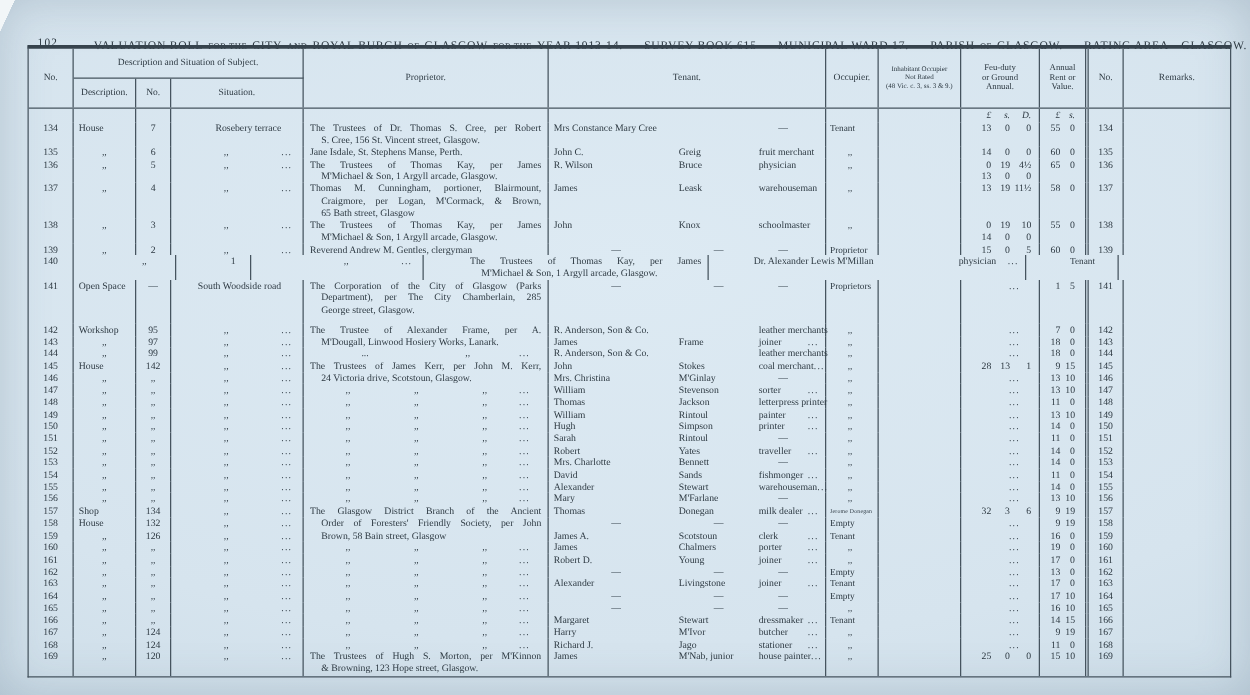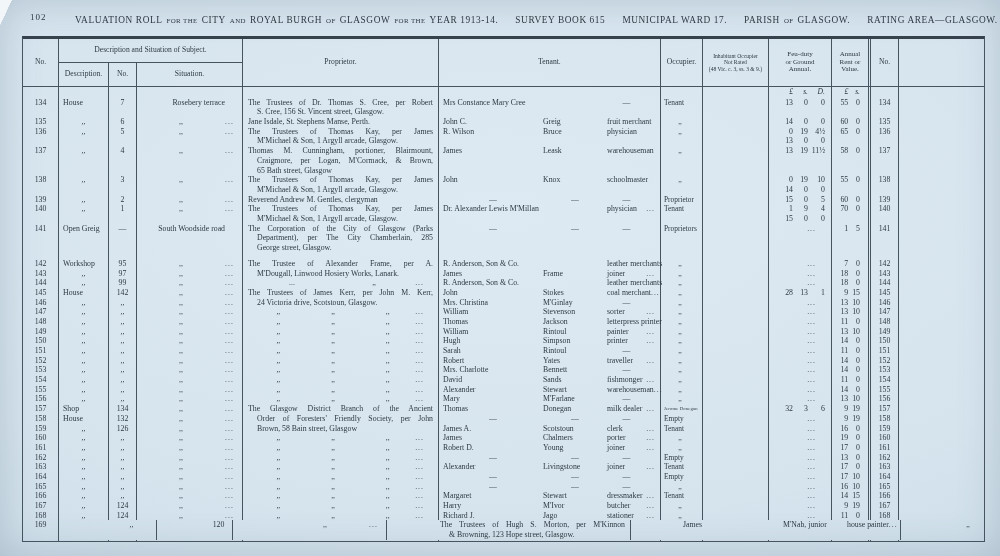--- a/index.html
+++ b/index.html
@@ -7,21 +7,21 @@
     position:relative;width:1000px;height:556px;overflow:hidden;
     background:
       radial-gradient(ellipse 130% 110% at 50% 38%, #ddeaf3 0%, #d6e4ee 50%, #c6d8e4 88%, #b9cdda 100%);
     font-family:"Liberation Serif","DejaVu Serif",serif;
     color:#2d3942;
     box-shadow:inset 0 0 40px rgba(70,95,115,.25);
   }
   #corner{position:absolute;left:0;top:0;width:14px;height:26px;
     background:linear-gradient(115deg,#f2f6f8 45%,transparent 46%);}
   
-  .topbar{position:absolute;left:0;top:9px;width:100%;height:18px;white-space:nowrap;}
+  .topbar{position:absolute;left:0;top:26px;width:100%;height:18px;white-space:nowrap;}
   .pagenum{position:absolute;left:30px;top:3px;font-size:9px;letter-spacing:1px;}
   .title{position:absolute;left:75px;right:10px;top:0;text-align:center;}
   .tseg{font-size:9.3px;letter-spacing:.6px;}
   .tseg.small{font-size:6.9px;letter-spacing:.4px;}
   .tseg.gap{margin-left:17px;}
   .tseg + .tseg:not(.gap){margin-left:4px;}
   
   :root{--line:#46545f;--ink:#2d3942;
         --cols:36px 50px 28px 106px 196px 222px 42px 66px 62px 37px 31px 1fr;
         --lh:9.7px;}
@@ -120,20 +120,21 @@
         <span>Feu-duty</span>
         <span>or Ground</span>
         <span>Annual.</span>
       </div>
       <div class="hc h-rent">
         <span>Annual</span>
         <span>Rent or</span>
         <span>Value.</span>
       </div>
       <div class="hc h-no2">No.</div>
+      <div class="hc h-rem">Remarks.</div>
     </div>
     <div class="tbody" id="tbody">
         <div class="row" style="height: 10.7px;">
           <div class="bc c-no"></div>
           <div class="bc c-desc"></div>
           <div class="bc c-num"></div>
           <div class="bc c-sit"></div>
           <div class="bc c-prop"></div>
           <div class="bc c-ten"></div>
           <div class="bc c-occ"></div>
@@ -408,21 +409,21 @@
           </div>
           <div class="bc c-rent">
             <span class="m2">
               <span class="p1">60</span>
               <span class="p2">0</span>
             </span>
           </div>
           <div class="bc c-no2">139</div>
           <div class="bc c-rem"></div>
         </div>
-        <div class="row" style="height: 19.4px;">
+        <div class="row" style="height: 19.4px; gap: 32px;">
           <div class="bc c-no">140</div>
           <div class="bc c-desc">
             <span class="ctr">,,</span>
           </div>
           <div class="bc c-num">1</div>
           <div class="bc c-sit">
             <span class="dm">,,</span>
             <span class="sdots">...</span>
           </div>
           <div class="bc c-prop">
@@ -457,21 +458,21 @@
             <span class="m2">
               <span class="p1">70</span>
               <span class="p2">0</span>
             </span>
           </div>
           <div class="bc c-no2">140</div>
           <div class="bc c-rem"></div>
         </div>
         <div class="row" style="height: 35.1px;">
           <div class="bc c-no">141</div>
-          <div class="bc c-desc"><span>Open Greig</span></div>
+          <div class="bc c-desc"><span>Open Space</span></div>
           <div class="bc c-num">—</div>
           <div class="bc c-sit">
             <span class="sittext">South Woodside road</span>
             <span class="sdots"></span>
           </div>
           <div class="bc c-prop">
             <div class="pl j">The Corporation of the City of Glasgow (Parks</div>
             <div class="pl j i">Department), per The City Chamberlain, 285</div>
             <div class="pl i">George street, Glasgow.</div>
           </div>
@@ -1620,21 +1621,21 @@
           </div>
           <div class="bc c-rent">
             <span class="m2">
               <span class="p1">11</span>
               <span class="p2">0</span>
             </span>
           </div>
           <div class="bc c-no2">168</div>
           <div class="bc c-rem"></div>
         </div>
-        <div class="row" style="height: 19.4px; gap: 48px;">
+        <div class="row" style="height: 19.4px;">
           <div class="bc c-no">169</div>
           <div class="bc c-desc">
             <span class="ctr">,,</span>
           </div>
           <div class="bc c-num">120</div>
           <div class="bc c-sit">
             <span class="dm">,,</span>
             <span class="sdots">...</span>
           </div>
           <div class="bc c-prop">

